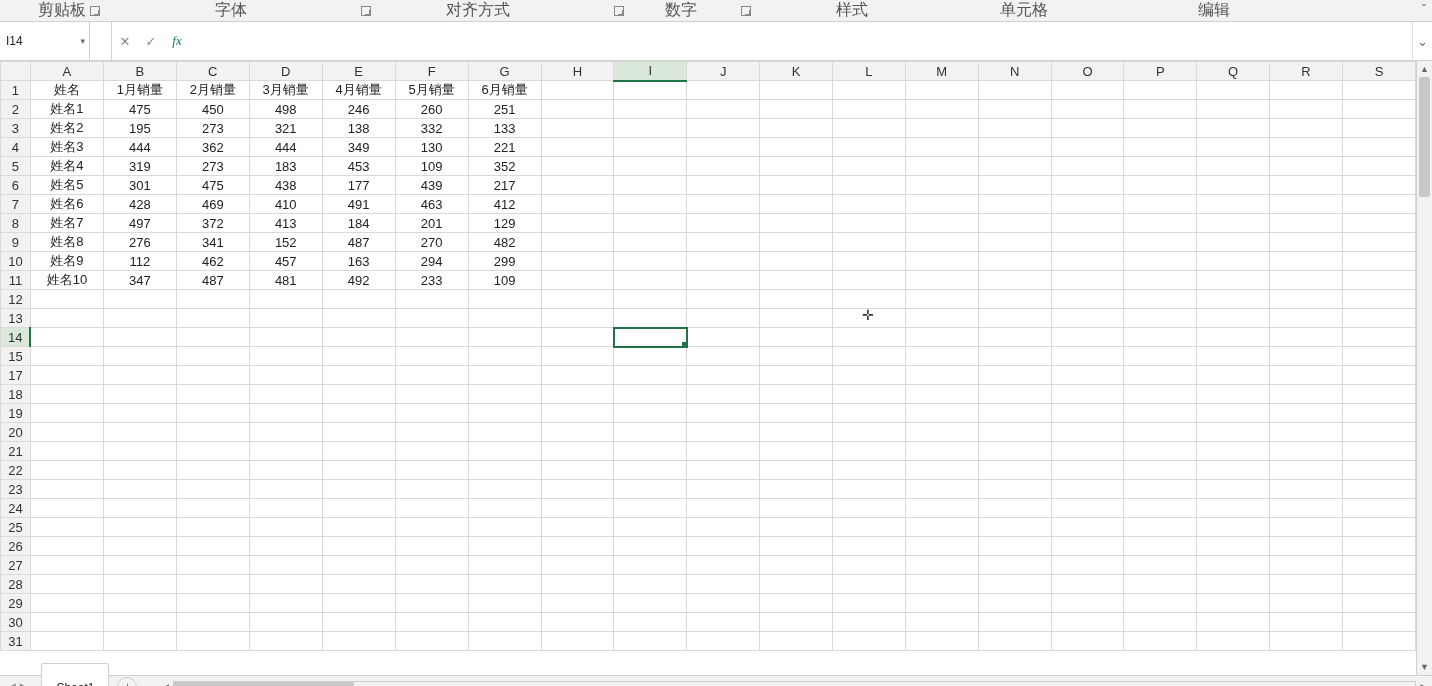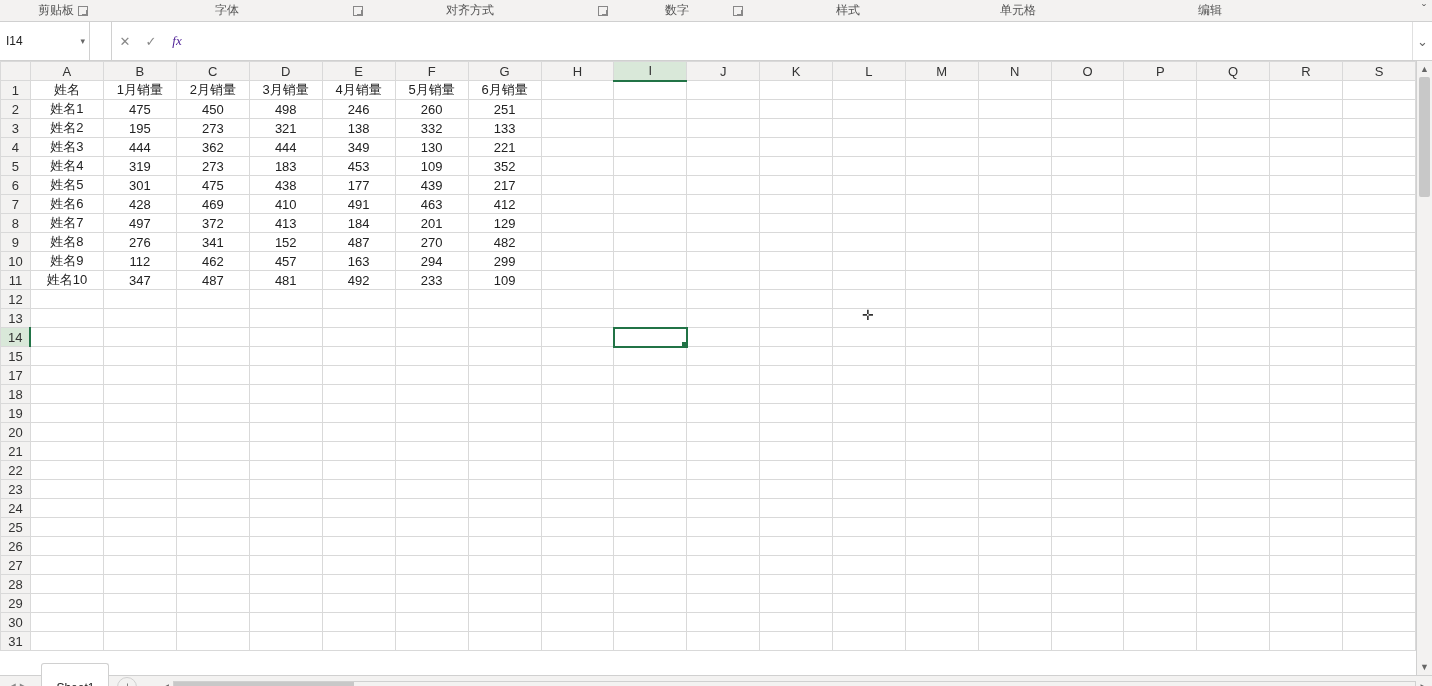--- a/index.html
+++ b/index.html
@@ -18,21 +18,21 @@
   .ribbon-groups {
     display: flex;
     background: #f3f2f1;
     border-bottom: 1px solid #d0d0d0;
     height: 22px;
     align-items: center;
     position: relative;
   }
   .ribbon-group {
     position: absolute;
-    font-size: 12px;
+    font-size: 16px;
     color: #555;
     display:flex;
     align-items:center;
     gap:4px;
   }
   .ribbon-group .dlg {
     width: 10px; height:10px;
     border:1px solid #888;
     display:inline-block;
     position:relative;
@@ -73,21 +73,21 @@
     position:absolute; right:4px; top:50%; transform:translateY(-50%);
     font-size:9px; color:#666;
   }
   .fb-sep { width:22px; border-right:1px solid #d0d0d0;}
   .fb-btn {
     width:26px;
     display:flex;align-items:center;justify-content:center;
     color:#888;
     font-size:13px;
   }
-  .fb-btn.fx{ font-style:italic; font-family:"Times New Roman",serif; color:#4c1d95;}
+  .fb-btn.fx{ font-style:italic; font-family:"Times New Roman",serif; color:#0f766e;}
   .fb-input {
     flex:1;
     padding:0 8px;
     display:flex;align-items:center;
     font-size:12px;
   }
   .fb-expand{
     width:20px;
     display:flex;align-items:center;justify-content:center;
     color:#666;

